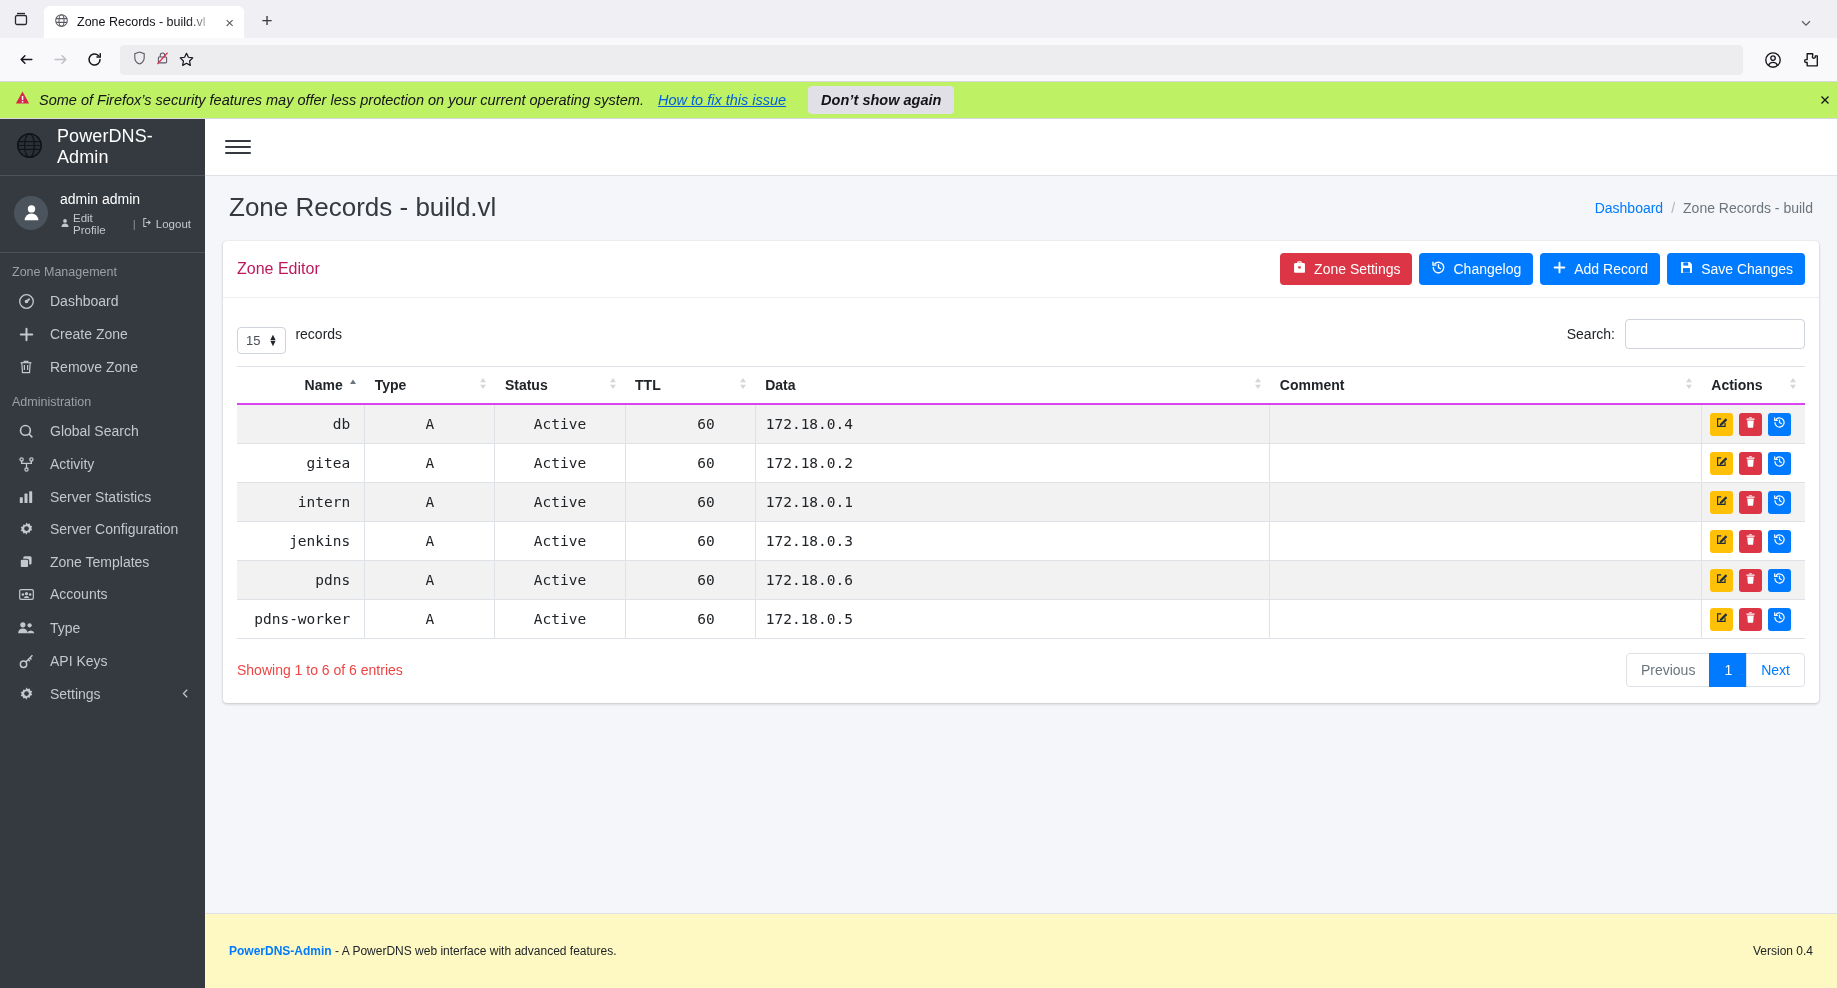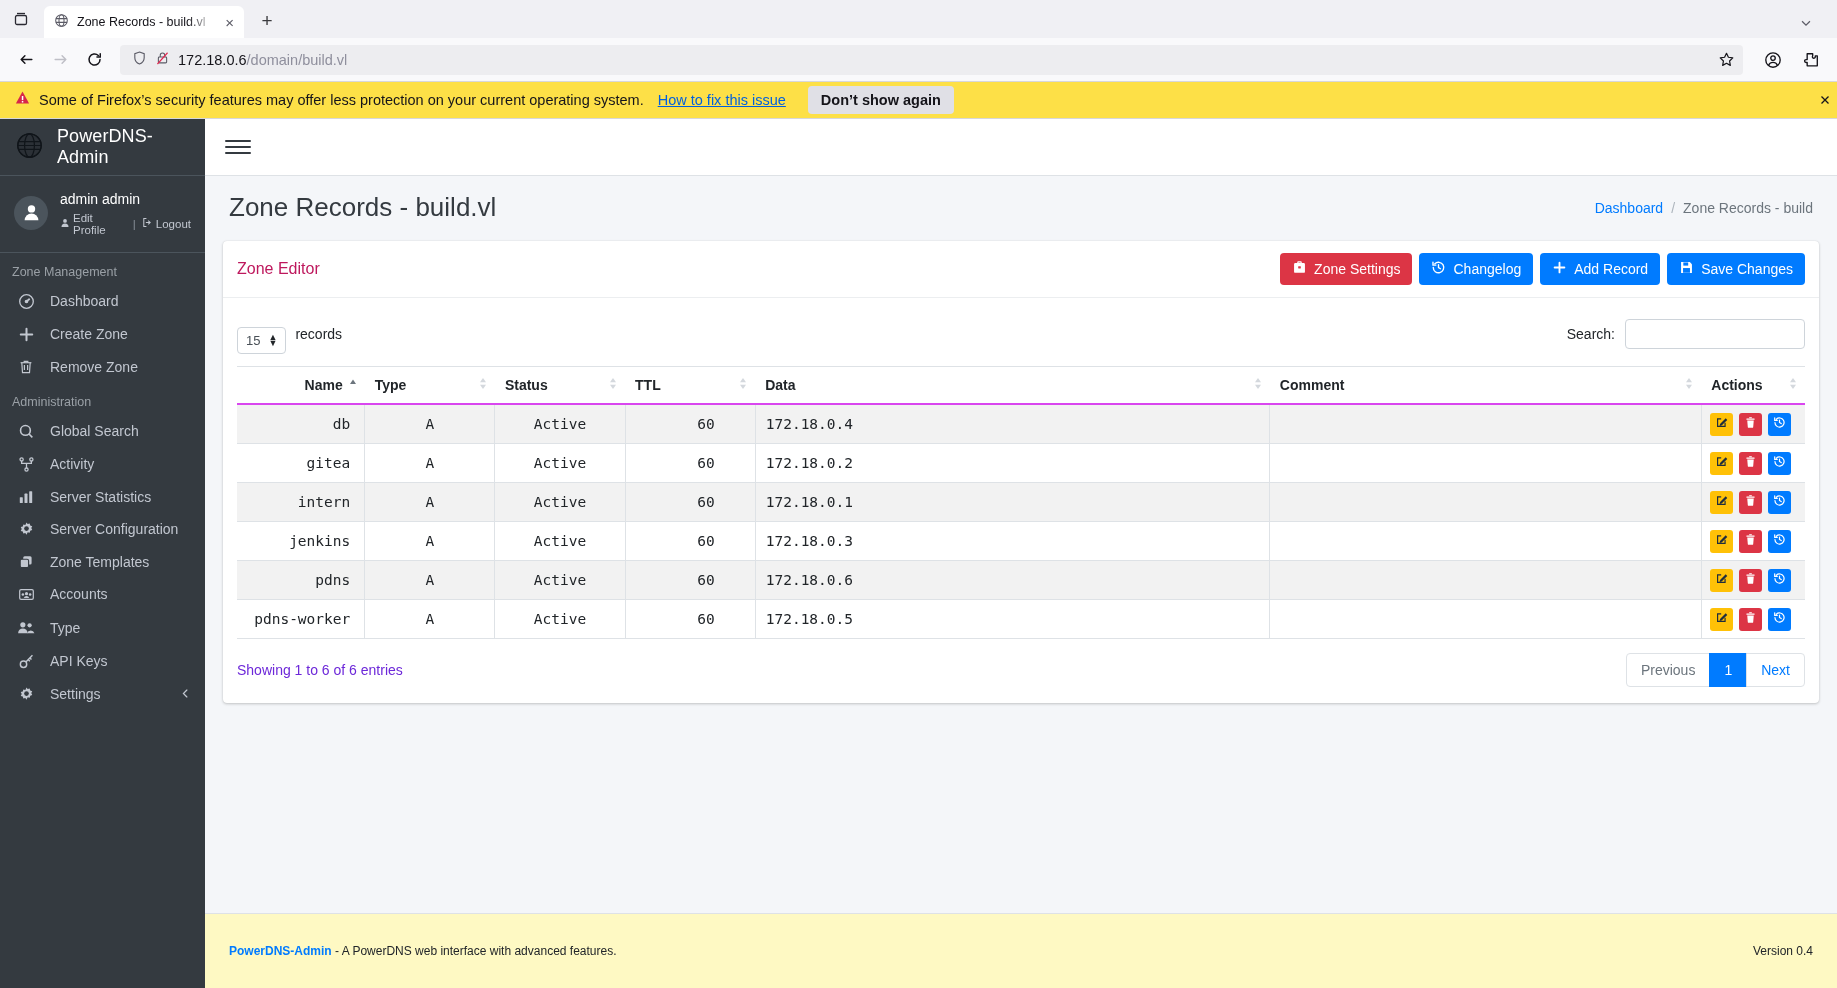--- a/index.html
+++ b/index.html
@@ -48,22 +48,22 @@
     flex: 1; height: 30px; background:#ededf0; border-radius: 4px;
     display:flex; align-items:center; gap: 8px; padding: 0 8px 0 12px; margin: 0 8px;
   }
   .url-text { font-size: 14.5px; color:#15141a; flex:1; white-space:nowrap; }
   .url-text .path { color:#8f8f9d; }
   .url-right { display:flex; align-items:center; }
   .toolbar-right { display:flex; align-items:center; gap: 6px; padding-left: 4px; }
 
   
   .notifbar {
-    height: 37px; background:#fde047; border-bottom:1px solid #d7d7db;
-    display:flex; align-items:center; padding: 0 14px; gap: 8px; position:relative;
+    height: 37px; background:#bef264; border-bottom:1px solid #d7d7db;
+    display:flex; align-items:center; padding: 0 14px; gap: 8px; position:relative;font-style:italic;
   }
   .notif-text { font-size: 14.5px; color:#15141a; }
   .notif-link { font-size: 14.5px; color:#0060df; text-decoration: underline; margin-left: 6px; cursor:pointer;}
   .notif-btn {
     background:#e0e0e6; border-radius: 4px; font-size: 14.5px; font-weight: bold; color:#15141a;
     padding: 6px 13px; margin-left: 14px;
   }
   .notif-x { position:absolute; right: 6px; top: 12px; color:#15141a; font-size: 13px; }
 
   
@@ -157,21 +157,21 @@
   tbody td.c-ttl { text-align: right; padding-right: 40px; }
   tbody td.c-last { border-right: none; }
   .actcell { padding: 6px 8px; text-align: left; }
   .actbtns { display:flex; gap: 6px; }
   .actbtn { width: 23px; height: 23px; border-radius: 3px; display:flex; align-items:center; justify-content:center; }
   .act-edit { background:#ffc107; color:#1f2d3d; }
   .act-del { background:#dc3545; color:#fff; }
   .act-hist { background:#007bff; color:#fff; }
 
   .dt-bottom { display:flex; align-items:center; justify-content:space-between; padding: 14px 0 2px 0; }
-  .dt-info { font-size: 14px; color:#6d28d9; }
+  .dt-info { font-size: 14px; color:#ef4444; }
   .pager { display:flex; }
   .pagebtn {
     border:1px solid #dee2e6; padding: 8px 14px; font-size: 14px; color:#007bff; background:#fff;
     margin-left: -1px;
   }
   .pagebtn:first-child { border-radius: 4px 0 0 4px; margin-left:0; color:#6c757d;}
   .pagebtn:last-child { border-radius: 0 4px 4px 0; }
   .pagebtn.active { background:#007bff; border-color:#007bff; color:#fff; }
 
   .footer {
@@ -240,23 +240,20 @@
         </svg>
       </span>
       <span>
         <svg width="15" height="16" viewBox="0 0 16 16" fill="none">
           <g stroke="#5b5b66" stroke-width="1.15">
             <rect x="3.6" y="7" width="8.8" height="6.2" rx="1"></rect>
             <path d="M5.6 7V5.1a2.4 2.4 0 0 1 4.8 0V7"></path>
           </g>
           <path d="M2.6 14.4L13.4 2.4" stroke="#e22850" stroke-width="1.2"></path>
         </svg>
-      </span>
-      <span class="url-text">
-        <b style="font-weight:400">172.18.0.6</b><span class="path">/domain/build.vl</span>
       </span>
       <span class="url-right">
         <svg width="17" height="17" viewBox="0 0 16 16" fill="none" stroke="#15141a" stroke-width="1.15" stroke-linejoin="round">
           <path d="M8 2.2l1.8 3.7 4.1.6-3 2.9.7 4.1L8 11.6l-3.6 1.9.7-4.1-3-2.9 4.1-.6z"></path>
         </svg>
       </span>
     </div>
 
     <div class="toolbar-right">
       <div class="navbtn">

